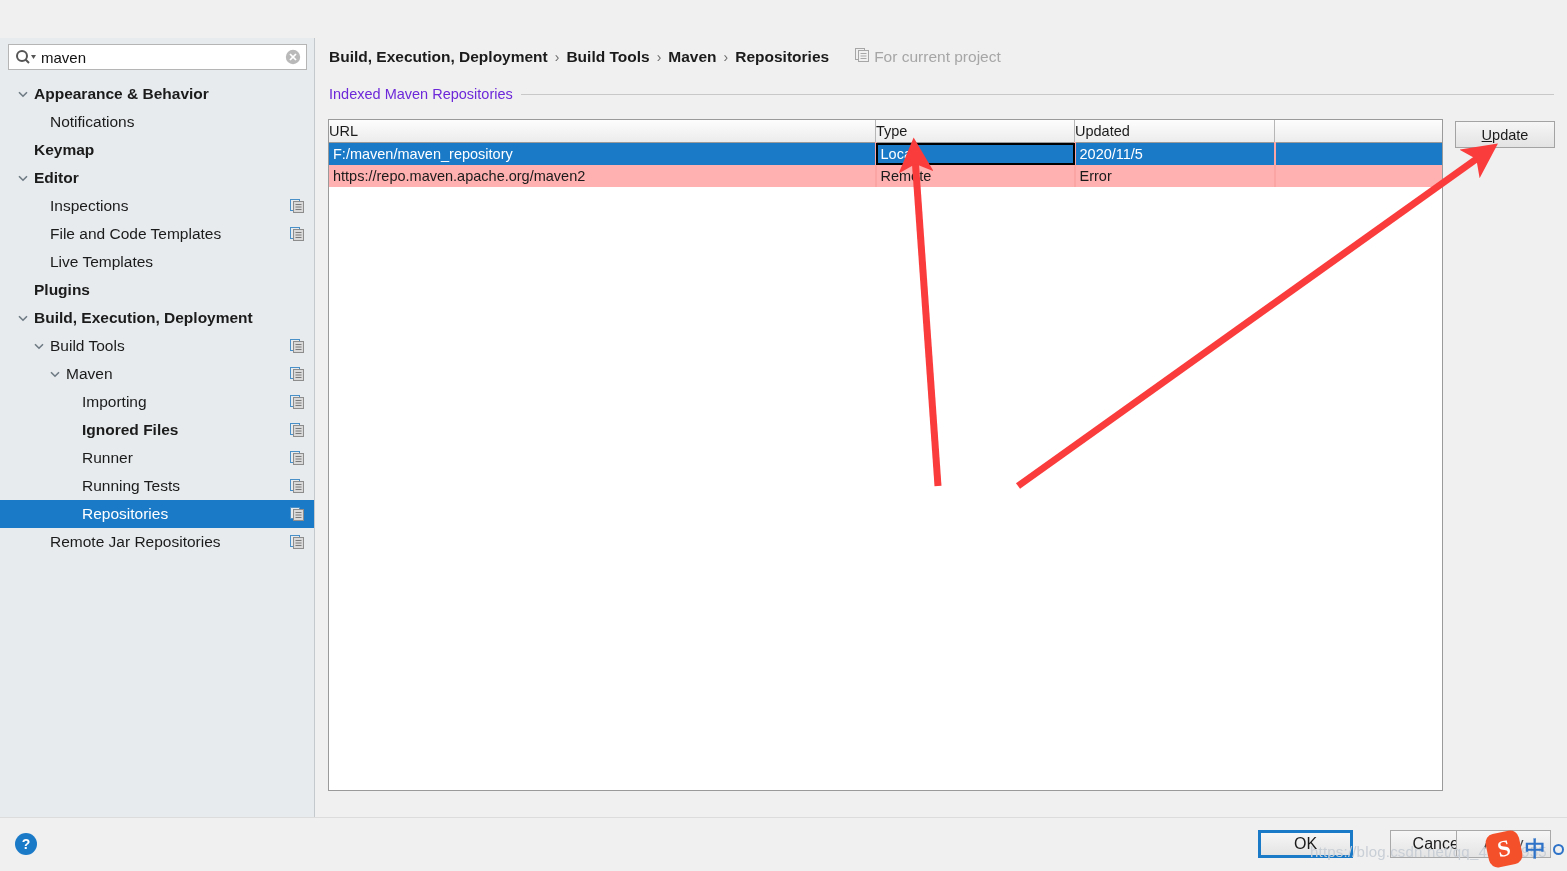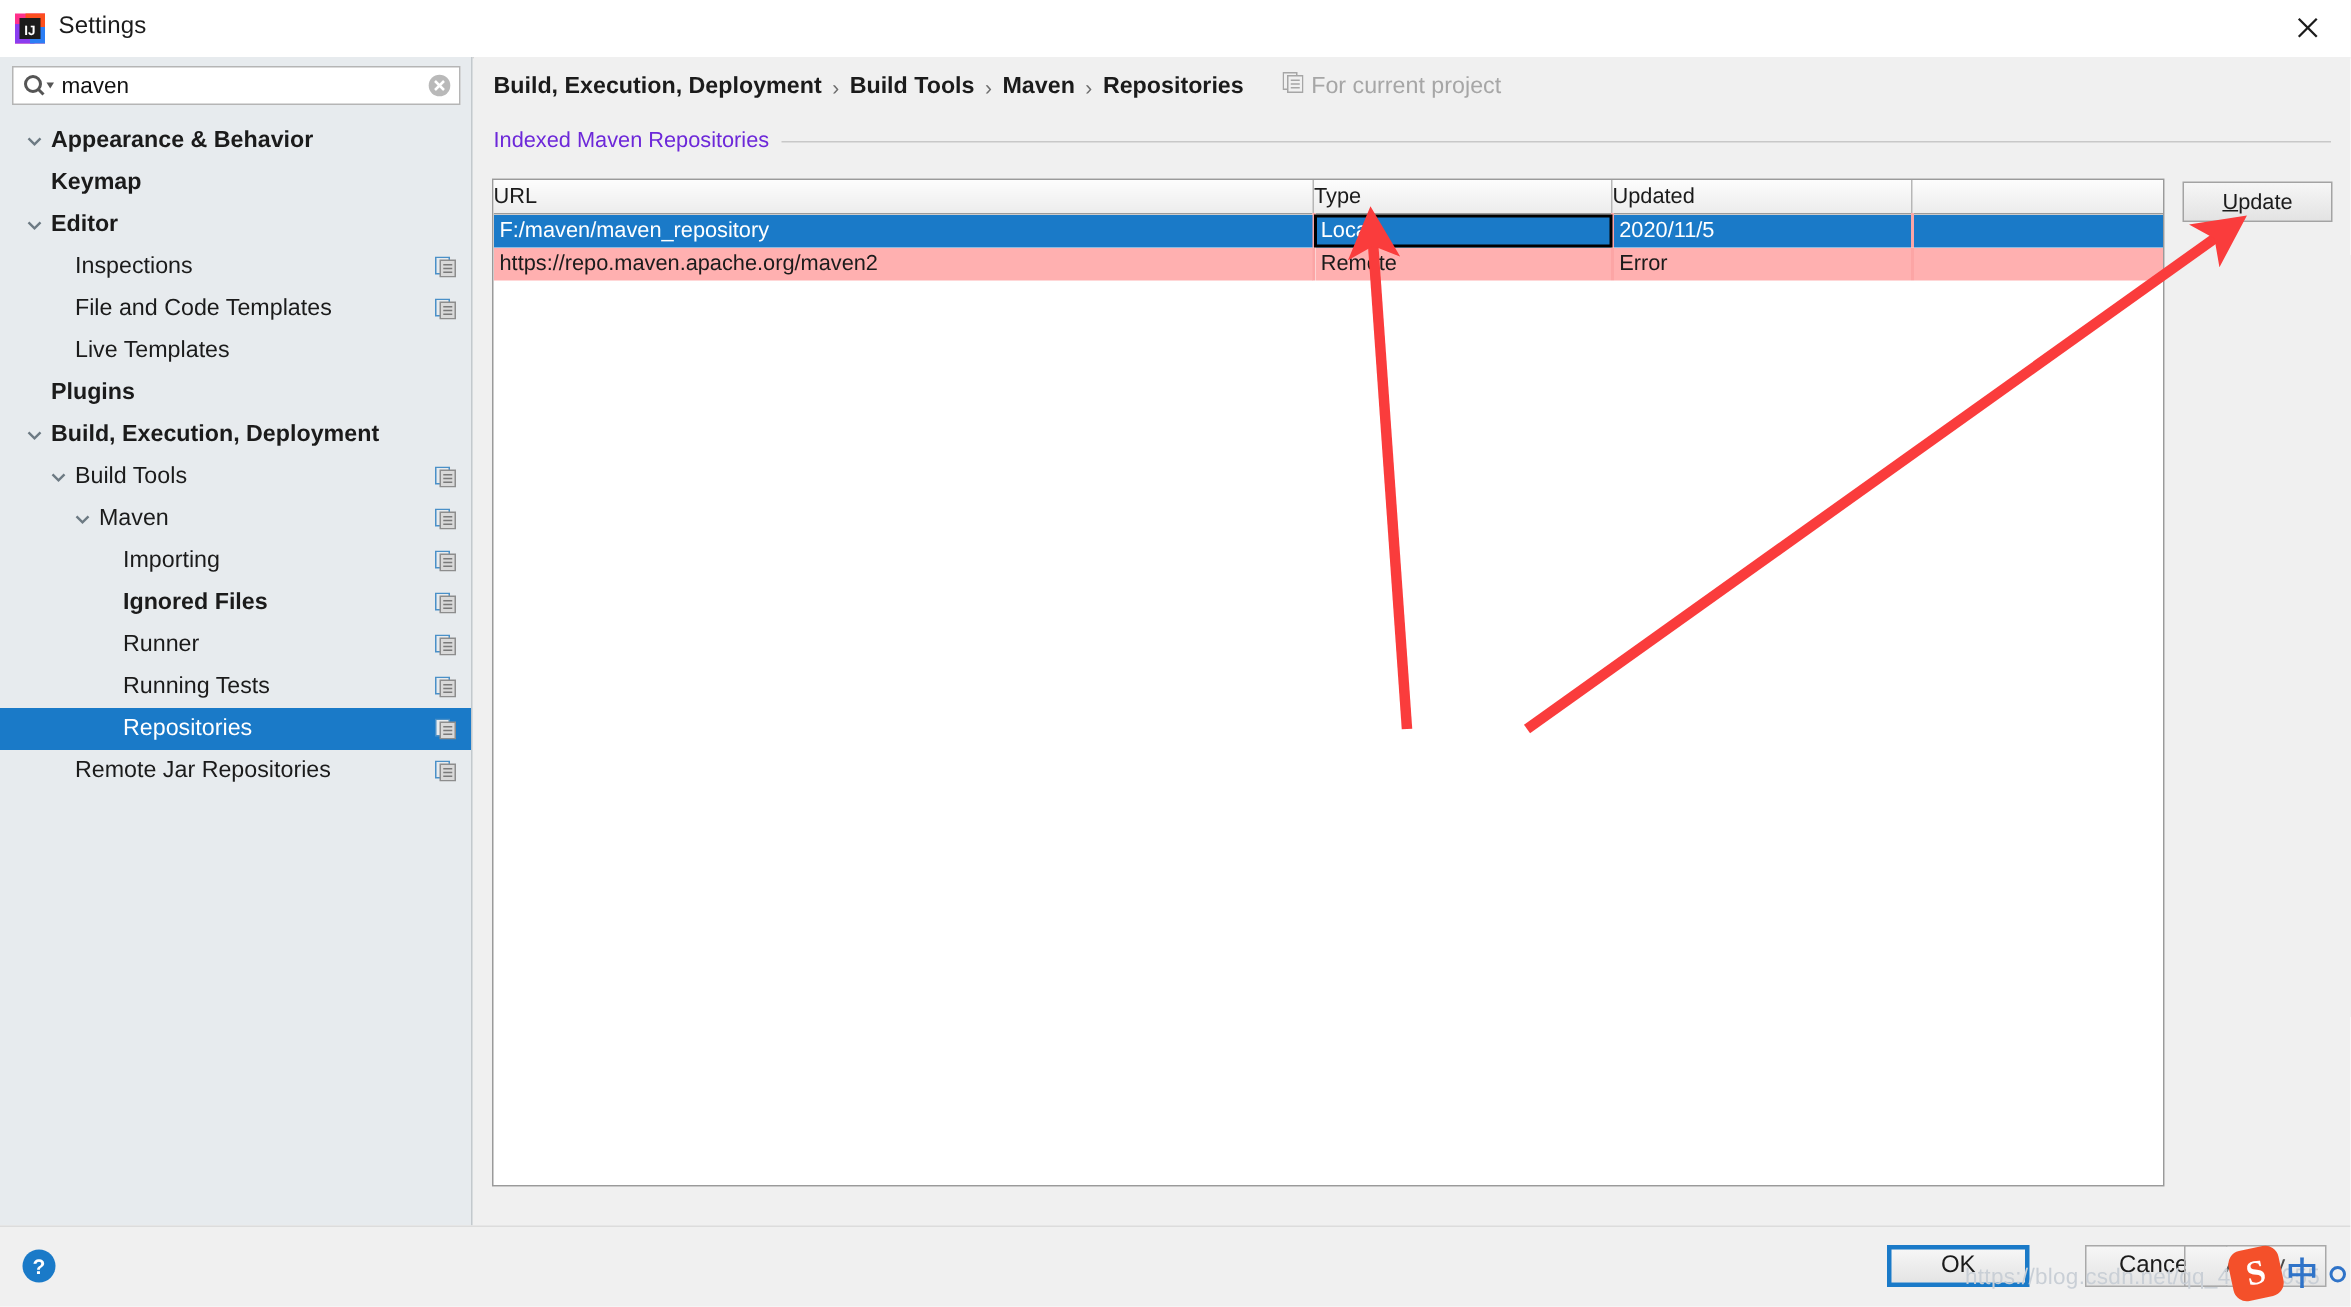--- a/index.html
+++ b/index.html
@@ -269,39 +269,20 @@
   #ime-dot {
     margin-left: 7px; width: 7px; height: 7px;
     border: 2px solid #2f73c8; border-radius: 50%;
   }
 </style>
 </head>
 <body>
 
 <div id="app">
 
-  <div id="titlebar">
-    <span id="ij-logo">
-      <svg width="22" height="22" viewBox="0 0 22 22">
-        <rect x="1" y="1" width="20" height="20" fill="#ff318c"></rect>
-        <rect x="8" y="1" width="13" height="13" fill="#fc4f1e"></rect>
-        <rect x="1" y="8" width="13" height="13" fill="#8a3df0"></rect>
-        <rect x="11" y="10" width="10" height="11" fill="#2b7ef5"></rect>
-        <rect x="4" y="4" width="14" height="14" fill="#1b1b1b"></rect>
-        <text x="11" y="15" font-family="Liberation Sans, sans-serif" font-size="9" font-weight="bold" fill="#ffffff" text-anchor="middle">IJ</text>
-      </svg>
-    </span>
-    <span id="title-text">Settings</span>
-    <div id="close-btn">
-      <svg width="15" height="15" viewBox="0 0 15 15">
-        <line x1="1.5" y1="1.5" x2="13.5" y2="13.5" stroke="#1b1b1b" stroke-width="1.5"></line>
-        <line x1="13.5" y1="1.5" x2="1.5" y2="13.5" stroke="#1b1b1b" stroke-width="1.5"></line>
-      </svg>
-    </div>
-  </div>
 
   <div id="sidebar">
 
     <div id="search-wrap">
       <span id="search-icon-box">
         <svg width="22" height="17" viewBox="0 0 22 17">
           <circle cx="7" cy="7" r="5" fill="none" stroke="#555555" stroke-width="2"></circle>
           <line x1="10.5" y1="10.5" x2="14" y2="14" stroke="#555555" stroke-width="2"></line>
           <path d="M16 6 L21 6 L18.5 10 Z" fill="#555555"></path>
         </svg>
@@ -315,20 +296,26 @@
         </svg>
       </span>
     </div>
 
     <div id="tree">
         <div class="tree-row" style="padding-left: 16px;">
           <span class="twisty"><svg width="14" height="14" viewBox="0 0 14 14">
               <path d="M3 5.2 L7 9.2 L11 5.2" fill="none" stroke="#6d7a83" stroke-width="1.6"></path>
             </svg></span>
           <span class="tree-label bold">Appearance &amp; Behavior</span>
+        </div>
+        <div class="tree-row" style="padding-left: 32px;">
+          <span class="twisty empty"><svg width="14" height="14" viewBox="0 0 14 14">
+              <path d="M3 5.2 L7 9.2 L11 5.2" fill="none" stroke="#6d7a83" stroke-width="1.6"></path>
+            </svg></span>
+          <span class="tree-label">Notifications</span>
         </div>
         <div class="tree-row" style="padding-left: 16px;">
           <span class="twisty empty"><svg width="14" height="14" viewBox="0 0 14 14">
               <path d="M3 5.2 L7 9.2 L11 5.2" fill="none" stroke="#6d7a83" stroke-width="1.6"></path>
             </svg></span>
           <span class="tree-label bold">Keymap</span>
         </div>
         <div class="tree-row" style="padding-left: 16px;">
           <span class="twisty"><svg width="14" height="14" viewBox="0 0 14 14">
               <path d="M3 5.2 L7 9.2 L11 5.2" fill="none" stroke="#6d7a83" stroke-width="1.6"></path>

